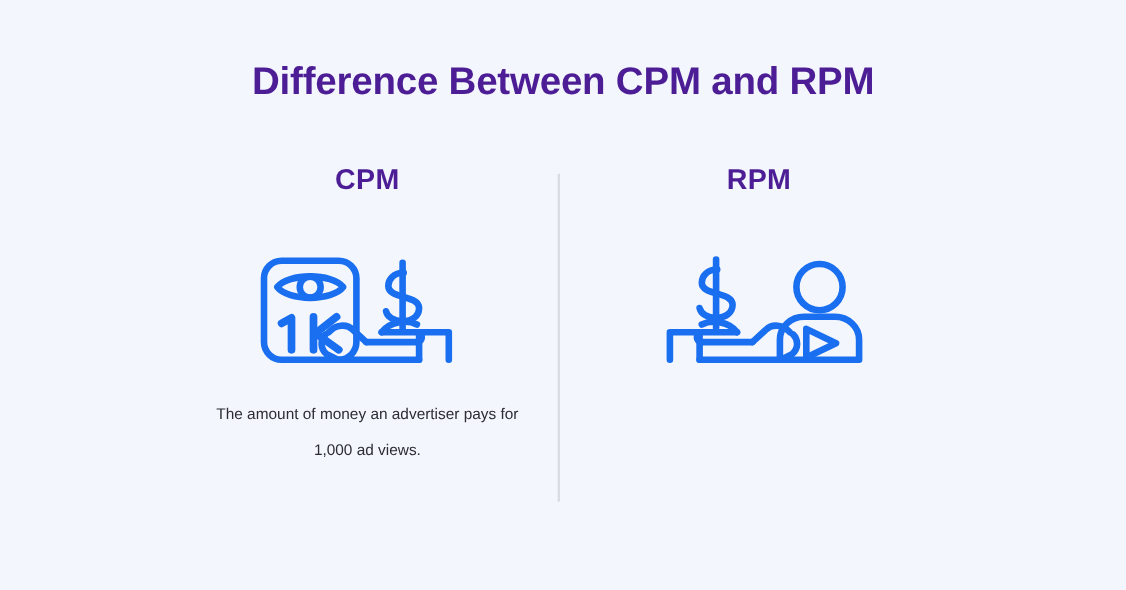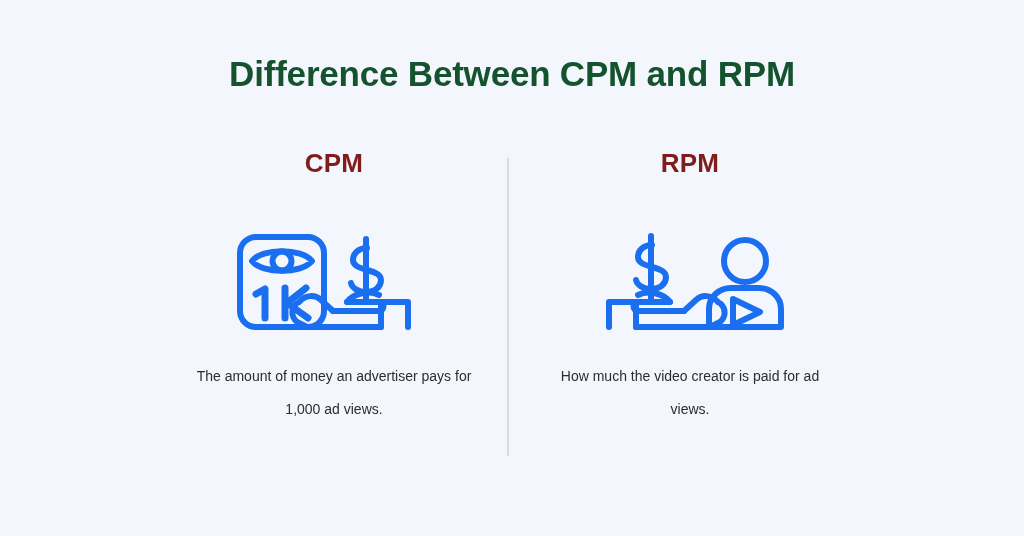--- a/index.html
+++ b/index.html
@@ -25,21 +25,21 @@
 
   .title {
     position: absolute;
     top: 52px;
     left: 0;
     width: 1024px;
     text-align: center;
     font-size: 35px;
     font-weight: bold;
     letter-spacing: -0.2px;
-    color: #14532d;
+    color: #4c1d95;
     font-family: "Liberation Sans", sans-serif;
     line-height: 44px;
   }
 
   .columns {
     position: absolute;
     top: 148px;
     left: 0;
     width: 1024px;
     height: 320px;
@@ -52,21 +52,21 @@
   .column {
     width: 356px;
     display: flex;
     flex-direction: column;
     align-items: center;
   }
 
   .col-heading {
     font-size: 26px;
     font-weight: bold;
-    color: #7f1d1d;
+    color: #4c1d95;
     letter-spacing: 0.3px;
     line-height: 30px;
     margin: 0;
     padding: 0;
     height: 34px;
   }
 
   .icon-wrap {
     margin-top: 46px;
     height: 100px;
@@ -162,20 +162,19 @@
             <circle cx="160" cy="38" r="21"></circle>
 
             <path d="M124 104 L124 86 C124 74, 134 65, 146 65
                      L174 65 C186 65, 196 74, 196 86 L196 104 Z"></path>
 
             <path d="M148 76 L175 89 L148 102 Z"></path>
           </g>
         </svg>
       </div>
 
-      <div class="col-desc">How much the video creator is paid for ad views.</div>
     </div>
 
   </div>
 
   <div class="divider"></div>
 
 </div>
 
 </body></html>

